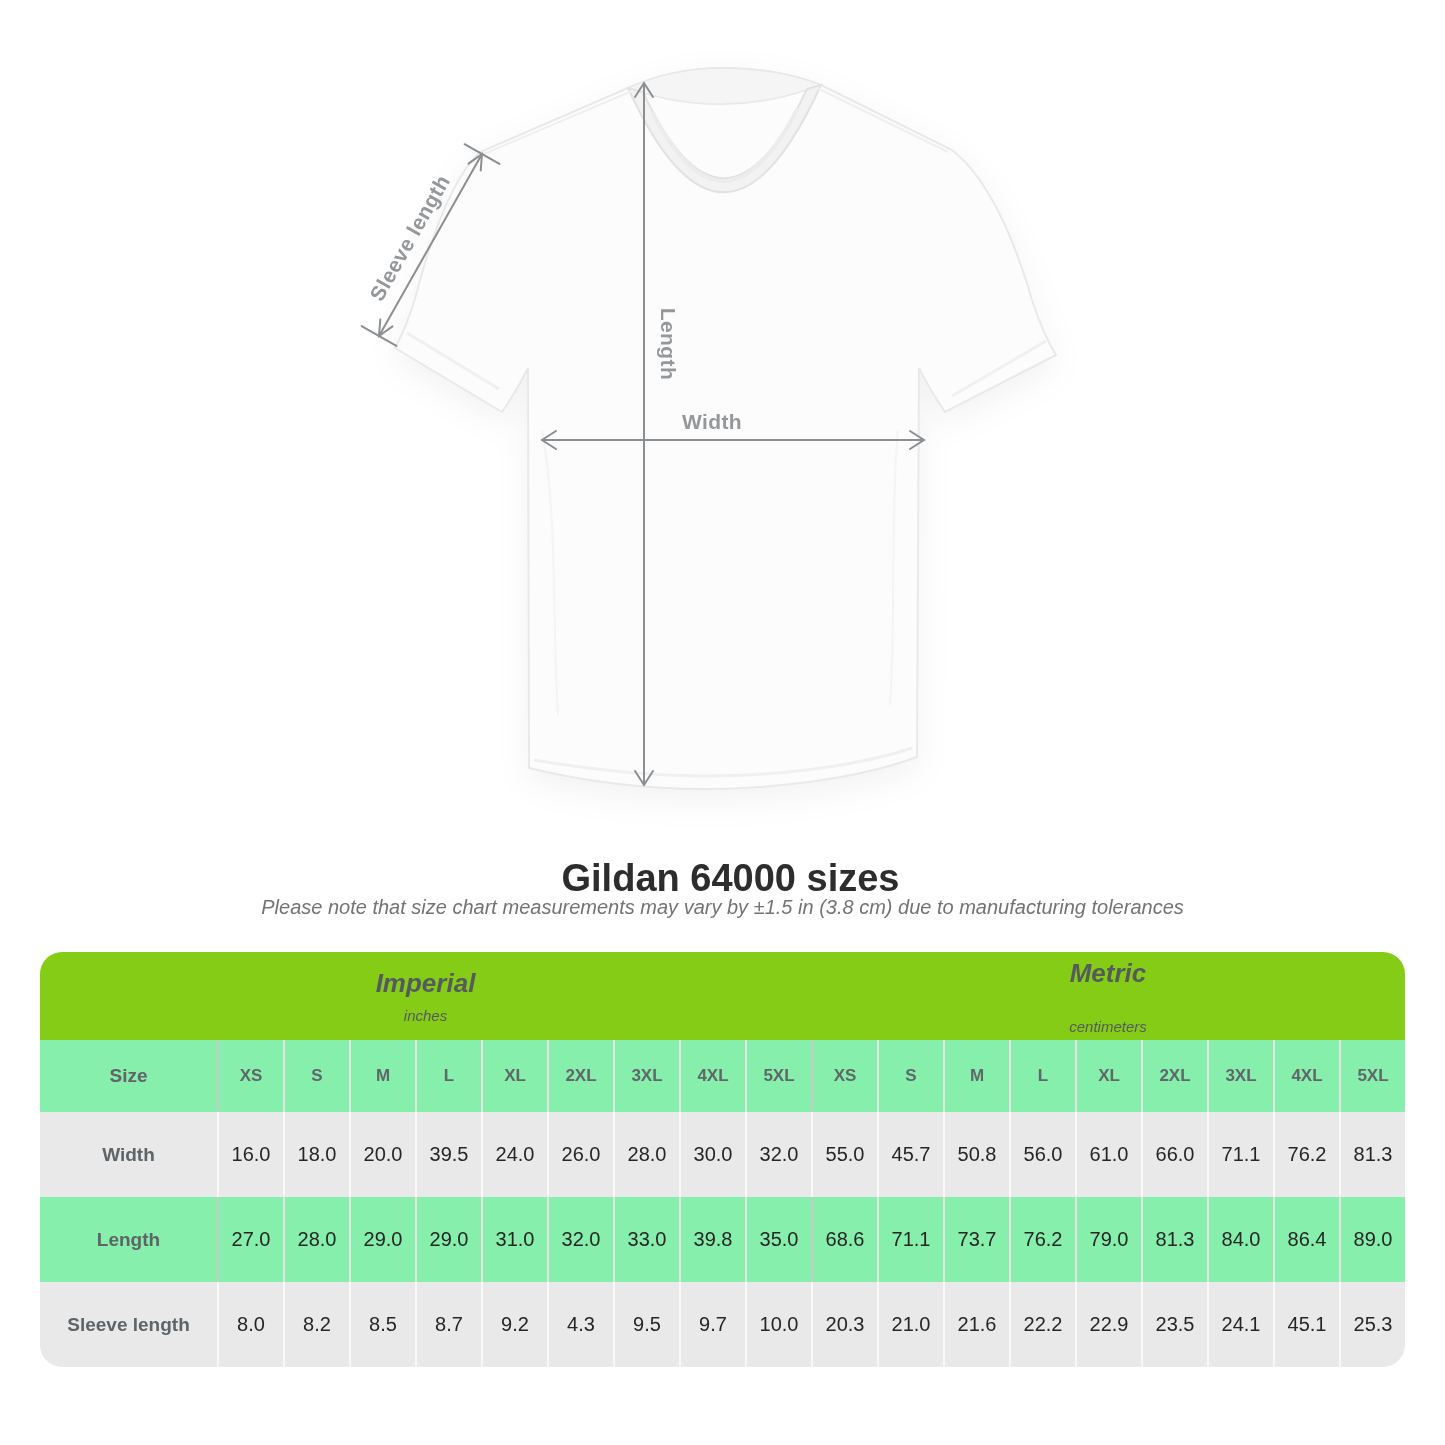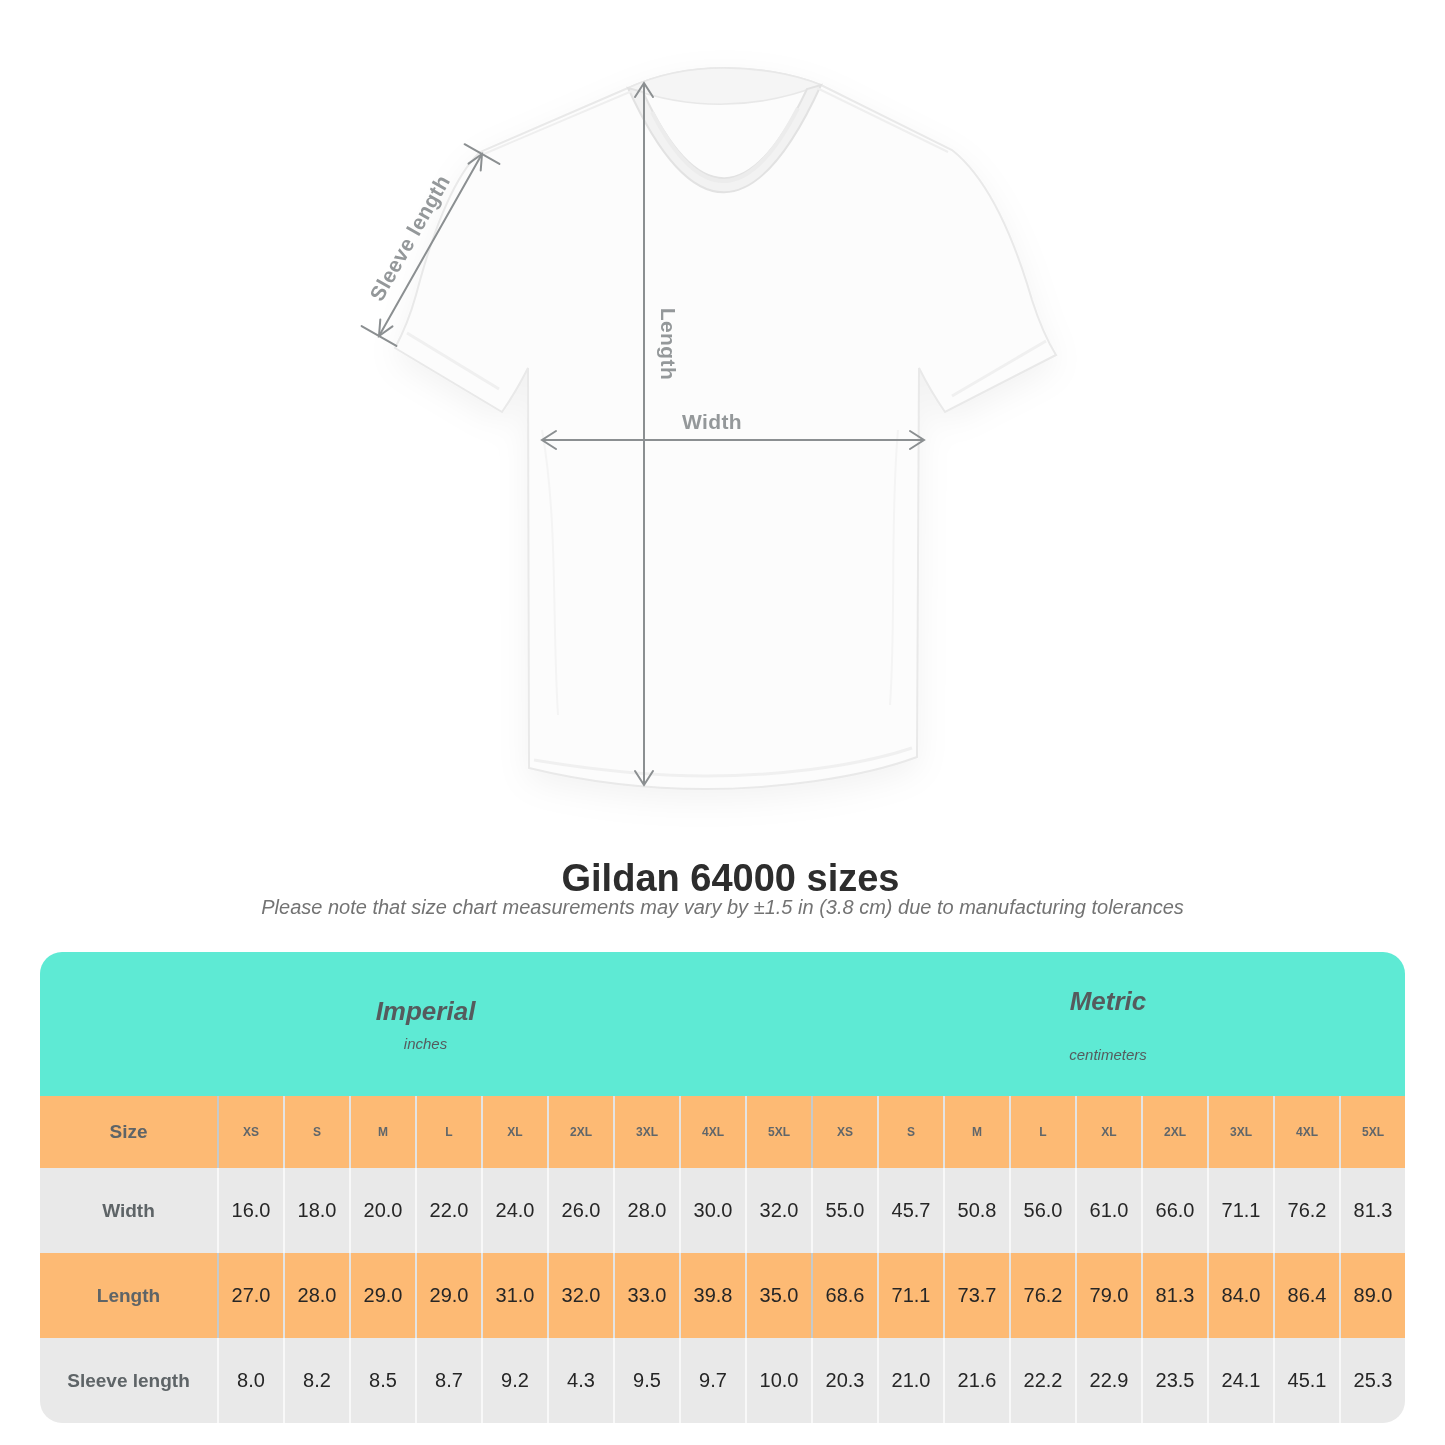--- a/index.html
+++ b/index.html
@@ -25,36 +25,36 @@
   }
   .note {
     position:absolute; top:896px; left:0; width:100%; margin:0;
     text-align:center; font-style:italic; font-size:20px; color:#737373;
   }
   
   .size-table {
     position:absolute; top:952px; left:40px; width:1365px;
     border-radius:22px; overflow:hidden;
   }
-  .band { display:flex; height:144px; background:#5eead4; }
+  .band { display:flex; height:88px; background:#84cc16; }
   .band-half { display:flex; flex-direction:column; align-items:center; justify-content:center; gap:8px; }
   .band-half.imperial { width:771px; }
   .band-half.metric { width:594px;gap:29px; }
   .band-title { font-size:26px; font-weight:bold; font-style:italic; color:#555b5d; }
   .band-unit  { font-size:15px; font-style:italic; color:#555b5d; }
   .trow { display:flex; }
   .trow.hdr  { height:72px; }
   .trow.data { height:85px; }
-  .trow.plain { background:#fdba74; --div:#e4e4e4; --divmajor:#c6caca; }
+  .trow.plain { background:#86efac; --div:#e4e4e4; --divmajor:#c6caca; }
   .trow.shade { background:#e9e9e9; --div:#f8f8f8; --divmajor:#f8f8f8; }
   .cell { display:flex; align-items:center; justify-content:center; box-sizing:border-box; }
   .c-label { width:177px; font-weight:bold; font-size:19px; color:#5e6467; }
   .c-val { width:66px; border-left:2px solid var(--div); font-size:20px; color:#262626; }
   .c-val.major { border-left-color:var(--divmajor); }
-  .trow.hdr .c-val { font-weight:bold; font-size:12px; color:#60666a; }
+  .trow.hdr .c-val { font-weight:bold; font-size:17px; color:#60666a; }
 </style>
 </head>
 <body>
 
 <div class="stage">
 
   <div class="diagram">
     <svg width="1445" height="952" viewBox="0 0 1445 952">
 
       <path class="shirt-body" d="M 628 88
@@ -148,21 +148,21 @@
           <div class="cell c-val">2XL</div>
           <div class="cell c-val">3XL</div>
           <div class="cell c-val">4XL</div>
           <div class="cell c-val">5XL</div>
         </div>
         <div class="trow data shade">
           <div class="cell c-label">Width</div>
           <div class="cell c-val major">16.0</div>
           <div class="cell c-val">18.0</div>
           <div class="cell c-val">20.0</div>
-          <div class="cell c-val">22.0</div>
+          <div class="cell c-val">39.5</div>
           <div class="cell c-val">24.0</div>
           <div class="cell c-val">26.0</div>
           <div class="cell c-val">28.0</div>
           <div class="cell c-val">30.0</div>
           <div class="cell c-val">32.0</div>
           <div class="cell c-val major">55.0</div>
           <div class="cell c-val">45.7</div>
           <div class="cell c-val">50.8</div>
           <div class="cell c-val">56.0</div>
           <div class="cell c-val">61.0</div>

